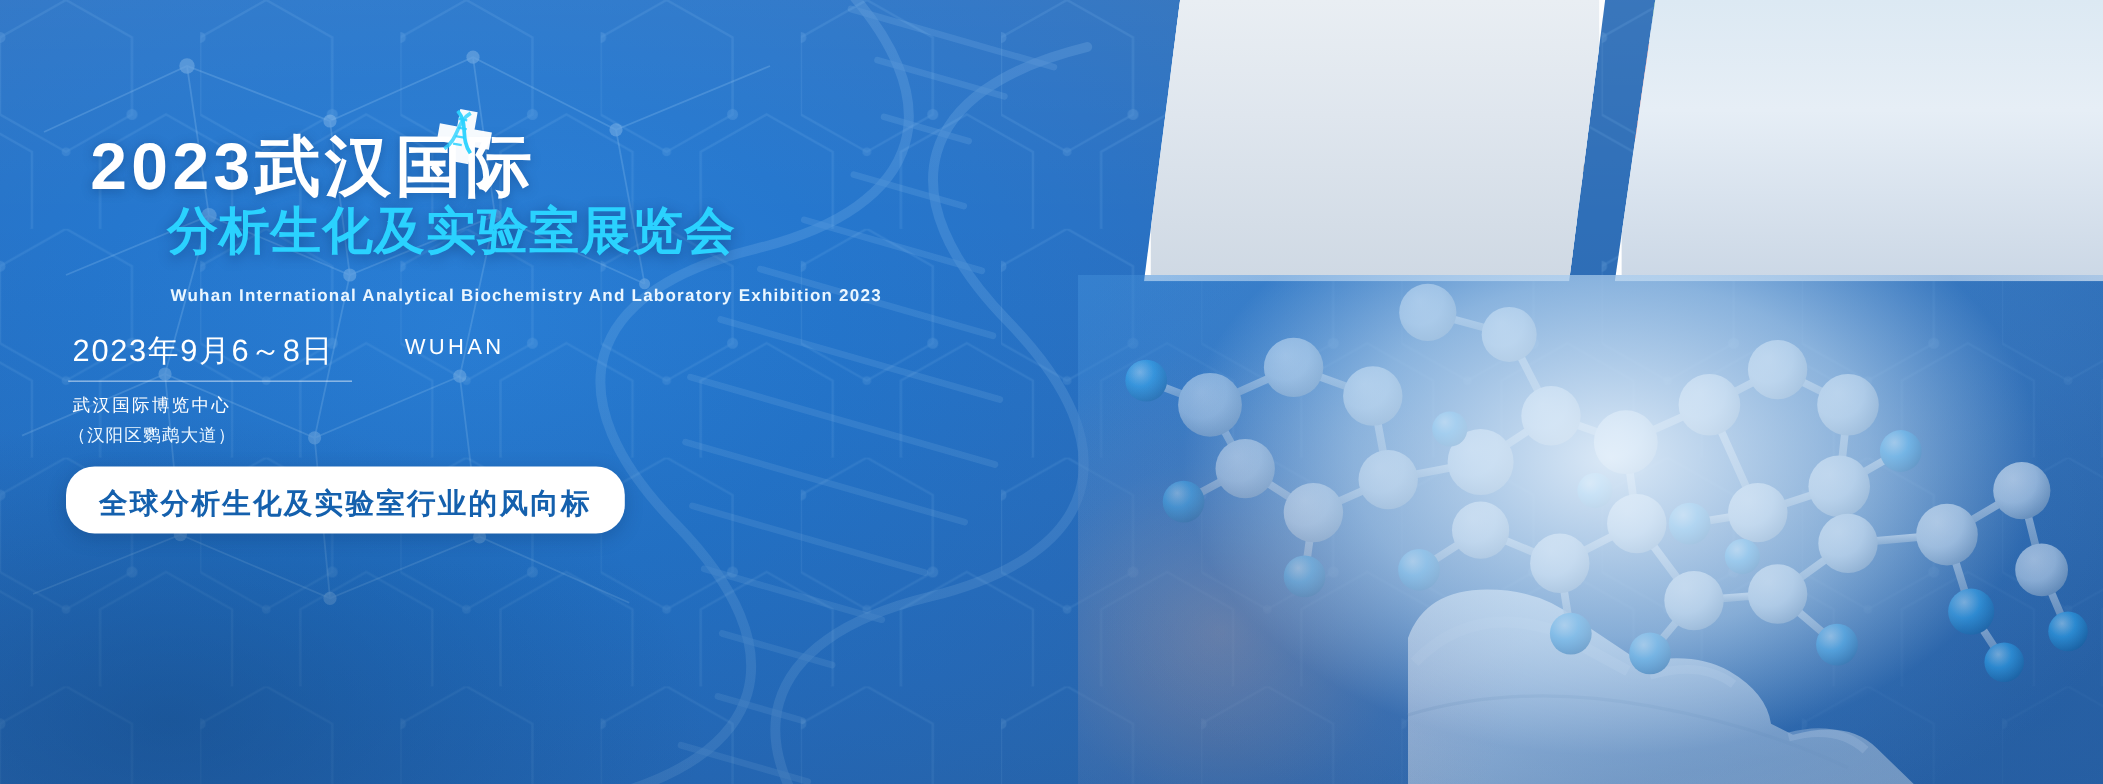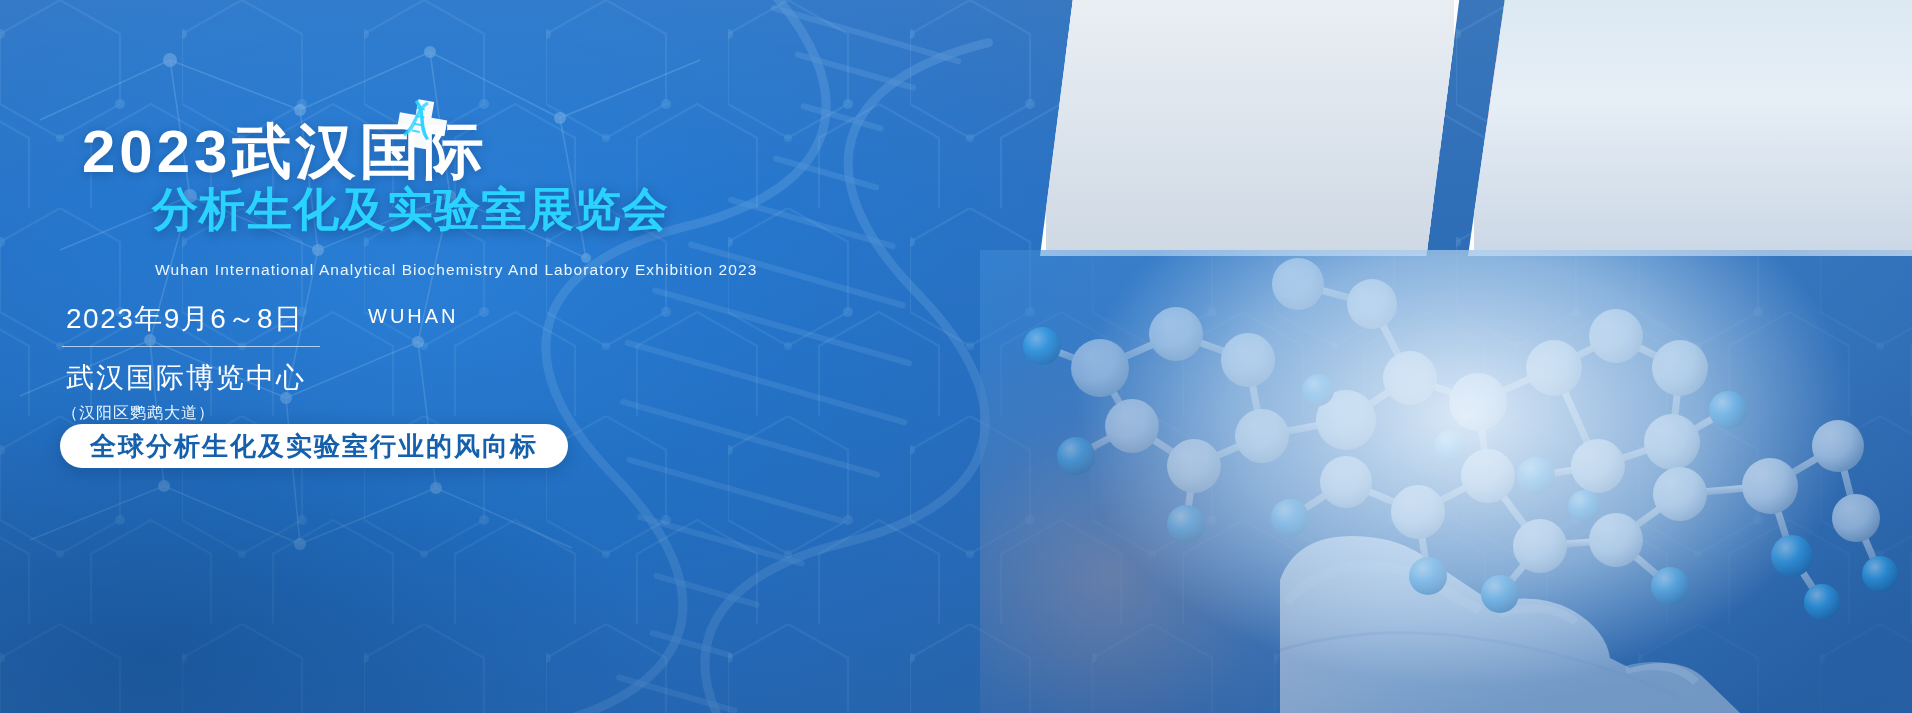--- a/index.html
+++ b/index.html
@@ -38,54 +38,54 @@
   }
   .title-cn2{
     position:absolute;left:152px;top:186px;
     font-size:46px;line-height:1;letter-spacing:1px;color:#2ad2ff;
     font-weight:bold;white-space:nowrap;
     text-shadow:0 3px 12px rgba(6,40,90,.45);
   }
   .title-en{
     position:absolute;left:155px;top:262px;
     font-size:15.5px;line-height:1;letter-spacing:1.1px;color:#eaf6ff;
-    white-space:nowrap;font-weight:400;
+    white-space:nowrap;font-weight:700;
   }
 
   
   .cross-icon{position:absolute;left:392px;top:96px;width:58px;height:58px;}
 
   
   .date-block{position:absolute;left:62px;top:300px;width:300px;}
   .date-line{
     font-size:28px;color:#ffffff;letter-spacing:1.5px;white-space:nowrap;
     padding-left:4px;
   }
   .date-rule{
     margin-top:8px;width:258px;height:1px;background:rgba(255,255,255,.65);
   }
   .venue{
-    margin-top:12px;font-size:28px;color:#ffffff;letter-spacing:2px;
+    margin-top:12px;font-size:16px;color:#ffffff;letter-spacing:2px;
     white-space:nowrap;padding-left:4px;
   }
   .venue-sub{
     margin-top:6px;font-size:16px;color:#eaf6ff;letter-spacing:1px;
     width:258px;white-space:nowrap;
   }
 
   
   .city{position:absolute;left:368px;top:296px;}
   .city-cn{font-size:58px;font-weight:bold;color:#ffffff;line-height:1;letter-spacing:2px;}
   .city-en{font-size:20px;color:#ffffff;line-height:1;margin-top:10px;letter-spacing:3px;font-weight:400;}
 
   
   .slogan{
     position:absolute;left:60px;top:424px;
-    height:44px;padding:4px 30px;border-radius:26px;
-    background:#ffffff;display:flex;align-items:center;
+    height:61px;padding:16px 30px;border-radius:26px;
+    background:#ffffff;display:flex;align-items:flex-start;
     box-shadow:0 4px 16px rgba(7,40,85,.25);
   }
   .slogan span{
     font-size:26px;font-weight:bold;color:#1460ad;letter-spacing:2px;white-space:nowrap;
   }
 
   
   .photos{position:absolute;left:1020px;top:-6px;width:900px;height:268px;}
   .photo{
     position:absolute;top:0;height:262px;overflow:hidden;

